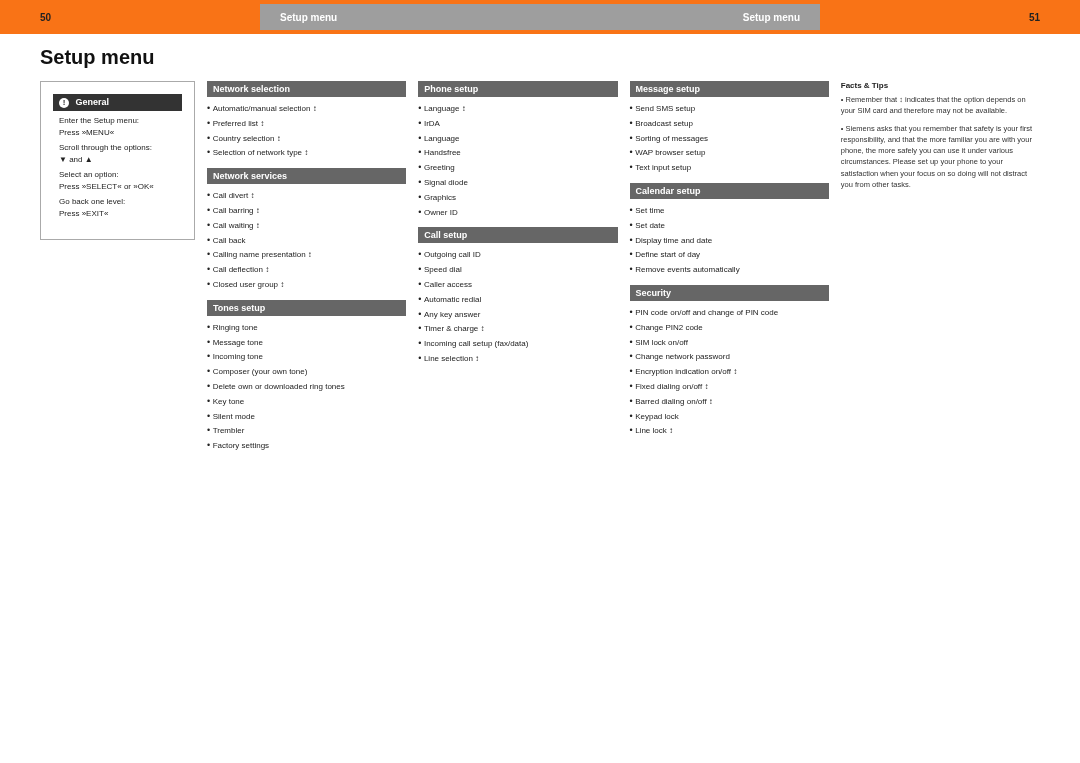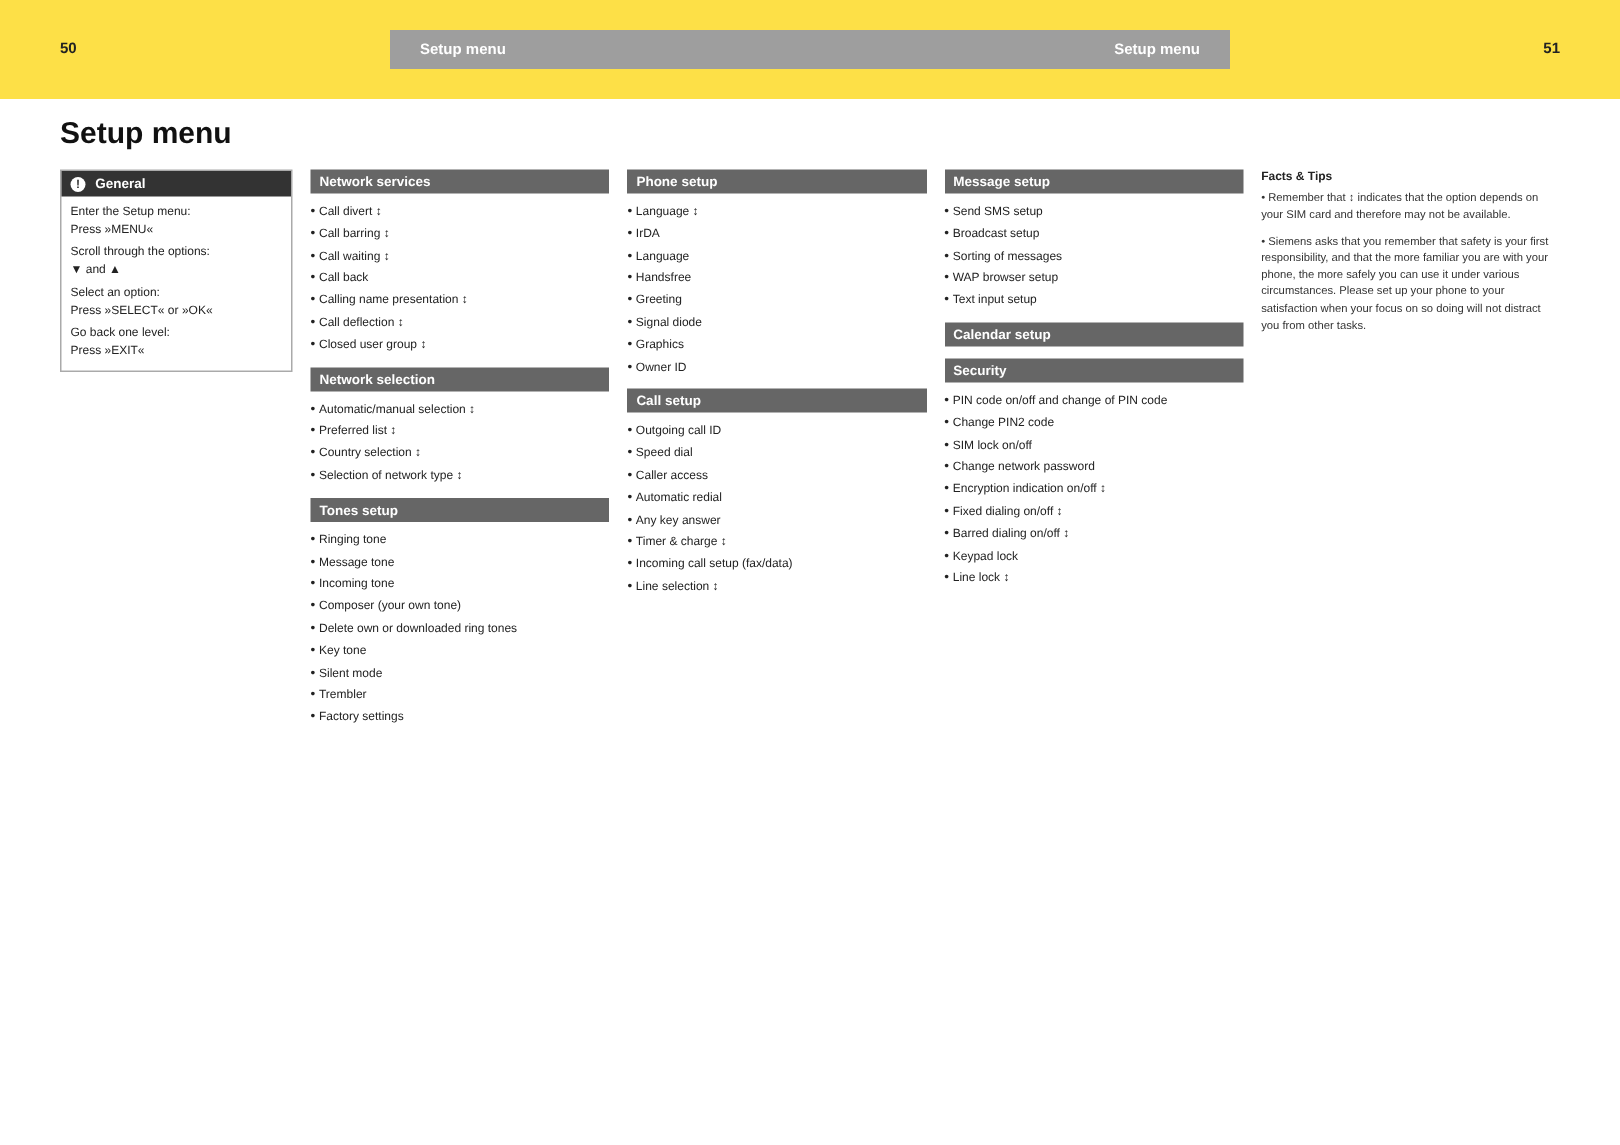--- a/index.html
+++ b/index.html
@@ -18,22 +18,22 @@
       background: #fff;
       position: relative;
       display: flex;
       flex-direction: column;
     }
     
     .header-bar {
       display: flex;
       justify-content: center;
       align-items: center;
-      background: #fde047;
-      padding: 20px 40px;
+      background: #f97316;
+      padding: 4px 40px;
       position: relative;
     }
     .header-inner {
       display: flex;
       background: #9e9e9e;
       width: 560px;
       height: 26px;
       align-items: center;
       justify-content: space-between;
       padding: 0 20px;
@@ -98,21 +98,21 @@
       font-weight: bold;
       padding: 3px 6px;
       margin-bottom: 4px;
     }
     .section-header.general-header {
       background: #333;
     }
     
     .general-box {
       border: 1px solid #aaa;
-      padding: 0;
+      padding: 12px;
       margin-bottom: 10px;
     }
     .general-box .section-header {
       background: #333;
       margin-bottom: 0;
       padding: 3px 6px;
     }
     .general-body {
       padding: 4px 6px;
       font-size: 8px;
@@ -188,41 +188,41 @@
             <p>Enter the Setup menu:<br>Press »MENU«</p>
             <p>Scroll through the options:<br>▼ and ▲</p>
             <p>Select an option:<br>Press »SELECT« or »OK«</p>
             <p>Go back one level:<br>Press »EXIT«</p>
           </div>
         </div>
       </div>
 
       <div class="col2">
         <div class="section-box">
+          <div class="section-header">Network selection</div>
+          <div class="section-body">
+            <ul id="network-selection-list">
+                <li>Automatic/manual selection ↕</li>
+                <li>Preferred list ↕</li>
+                <li>Country selection ↕</li>
+                <li>Selection of network type ↕</li>
+              </ul>
+          </div>
+        </div>
+        <div class="section-box">
           <div class="section-header">Network services</div>
           <div class="section-body">
             <ul id="network-services-list">
                 <li>Call divert ↕</li>
                 <li>Call barring ↕</li>
                 <li>Call waiting ↕</li>
                 <li>Call back</li>
                 <li>Calling name presentation ↕</li>
                 <li>Call deflection ↕</li>
                 <li>Closed user group ↕</li>
-              </ul>
-          </div>
-        </div>
-        <div class="section-box">
-          <div class="section-header">Network selection</div>
-          <div class="section-body">
-            <ul id="network-selection-list">
-                <li>Automatic/manual selection ↕</li>
-                <li>Preferred list ↕</li>
-                <li>Country selection ↕</li>
-                <li>Selection of network type ↕</li>
               </ul>
           </div>
         </div>
         <div class="section-box">
           <div class="section-header">Tones setup</div>
           <div class="section-body">
             <ul id="tones-setup-list">
                 <li>Ringing tone</li>
                 <li>Message tone</li>
                 <li>Incoming tone</li>
@@ -278,20 +278,29 @@
                 <li>Send SMS setup</li>
                 <li>Broadcast setup</li>
                 <li>Sorting of messages</li>
                 <li>WAP browser setup</li>
                 <li>Text input setup</li>
               </ul>
           </div>
         </div>
         <div class="section-box">
           <div class="section-header">Calendar setup</div>
+          <div class="section-body">
+            <ul id="calendar-setup-list">
+                <li>Set time</li>
+                <li>Set date</li>
+                <li>Display time and date</li>
+                <li>Define start of day</li>
+                <li>Remove events automatically</li>
+              </ul>
+          </div>
         </div>
         <div class="section-box">
           <div class="section-header">Security</div>
           <div class="section-body">
             <ul id="security-list">
                 <li>PIN code on/off and change of PIN code</li>
                 <li>Change PIN2 code</li>
                 <li>SIM lock on/off</li>
                 <li>Change network password</li>
                 <li>Encryption indication on/off ↕</li>

